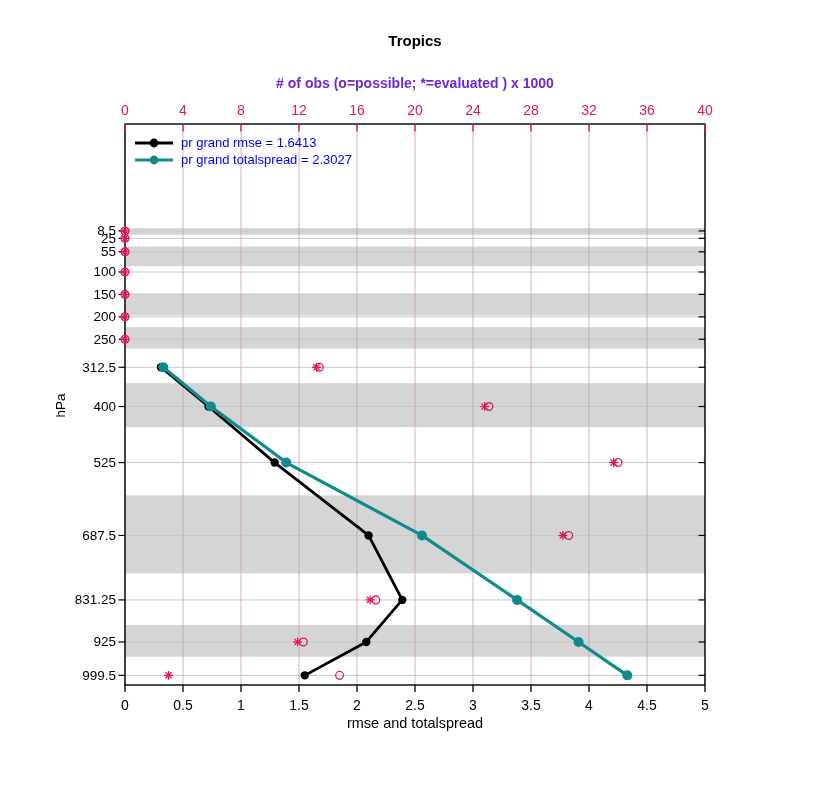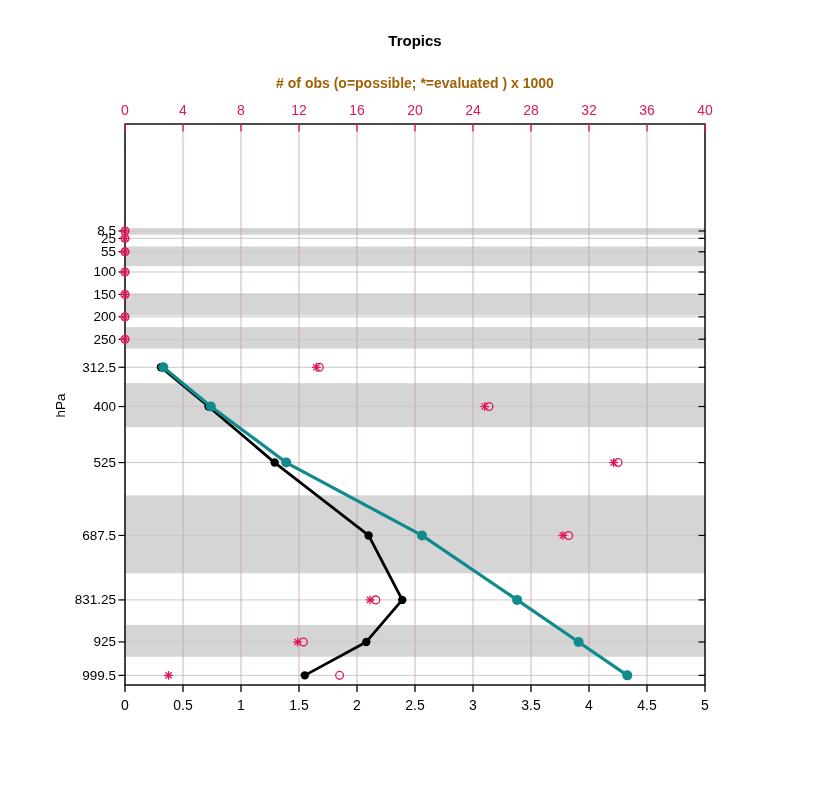--- a/index.html
+++ b/index.html
@@ -20,21 +20,21 @@
   .legend{position:absolute;left:133px;top:114px;}
   .legend-row{display:flex;align-items:center;height:17px;}
   .legend-text{font-size:13px;color:#0000ff;margin-left:6px;white-space:nowrap;}
 </style>
 </head>
 <body>
 
 <div class="canvas">
 
   <div class="ctext title">Tropics</div>
-  <div class="ctext obs-label" id="obsLabel" style="color: #a16207;"># of obs (o=possible; *=evaluated ) x 1000</div>
+  <div class="ctext obs-label" id="obsLabel" style="color: #6d28d9;"># of obs (o=possible; *=evaluated ) x 1000</div>
 
   <svg id="plot" width="830" height="800">
       <g>
         <rect x="125" y="208.03836930455634" width="580" height="6.726618705036003" fill="#d5d5d5"></rect>
         <rect x="125" y="226.42446043165467" width="580" height="19.73141486810553" fill="#d5d5d5"></rect>
         <rect x="125" y="273.51079136690646" width="580" height="21.973621103117523" fill="#d5d5d5"></rect>
         <rect x="125" y="307.14388489208636" width="580" height="21.525179856115074" fill="#d5d5d5"></rect>
         <rect x="125" y="363.19904076738607" width="580" height="43.947242206235046" fill="#d5d5d5"></rect>
         <rect x="125" y="475.3093525179856" width="580" height="78.02877697841728" fill="#d5d5d5"></rect>
         <rect x="125" y="604.9088729016787" width="580" height="31.839328537170218" fill="#d5d5d5"></rect>
@@ -250,15 +250,32 @@
         <line x1="294.43919999999997" x2="300.66079999999994" y1="618.8388402877698" y2="625.0604402877699"></line>
         <line x1="294.43919999999997" x2="300.66079999999994" y1="625.0604402877699" y2="618.8388402877698"></line>
         <circle cx="339.6" cy="655.3585131894484" r="3.9"></circle>
         <line x1="164.1" x2="172.9" y1="655.3585131894484" y2="655.3585131894484"></line>
         <line x1="168.5" x2="168.5" y1="650.9585131894485" y2="659.7585131894484"></line>
         <line x1="165.3892" x2="171.6108" y1="652.2477131894484" y2="658.4693131894485"></line>
         <line x1="165.3892" x2="171.6108" y1="658.4693131894485" y2="652.2477131894484"></line>
       </g>
     </svg>
 
+  <div class="legend">
+    <div class="legend-row">
+      <svg width="42" height="12">
+        <line id="leg0line" x1="2" y1="6" x2="40" y2="6" stroke-width="2.8" stroke="#000000"></line>
+        <circle id="leg0dot" cx="21" cy="6" r="4.4" fill="#000000"></circle>
+      </svg>
+      <span class="legend-text" style="color: rgb(0, 0, 255);">pr grand rmse = 1.6413</span>
+    </div>
+    <div class="legend-row">
+      <svg width="42" height="12">
+        <line id="leg1line" x1="2" y1="6" x2="40" y2="6" stroke-width="2.8" stroke="#0f8b8b"></line>
+        <circle id="leg1dot" cx="21" cy="6" r="4.4" fill="#0f8b8b"></circle>
+      </svg>
+      <span class="legend-text" style="color: rgb(0, 0, 255);">pr grand totalspread = 2.3027</span>
+    </div>
+  </div>
 
   <div class="ylab">hPa</div>
+  <div class="ctext xlab">rmse and totalspread</div>
 </div>
 
 </body></html>

